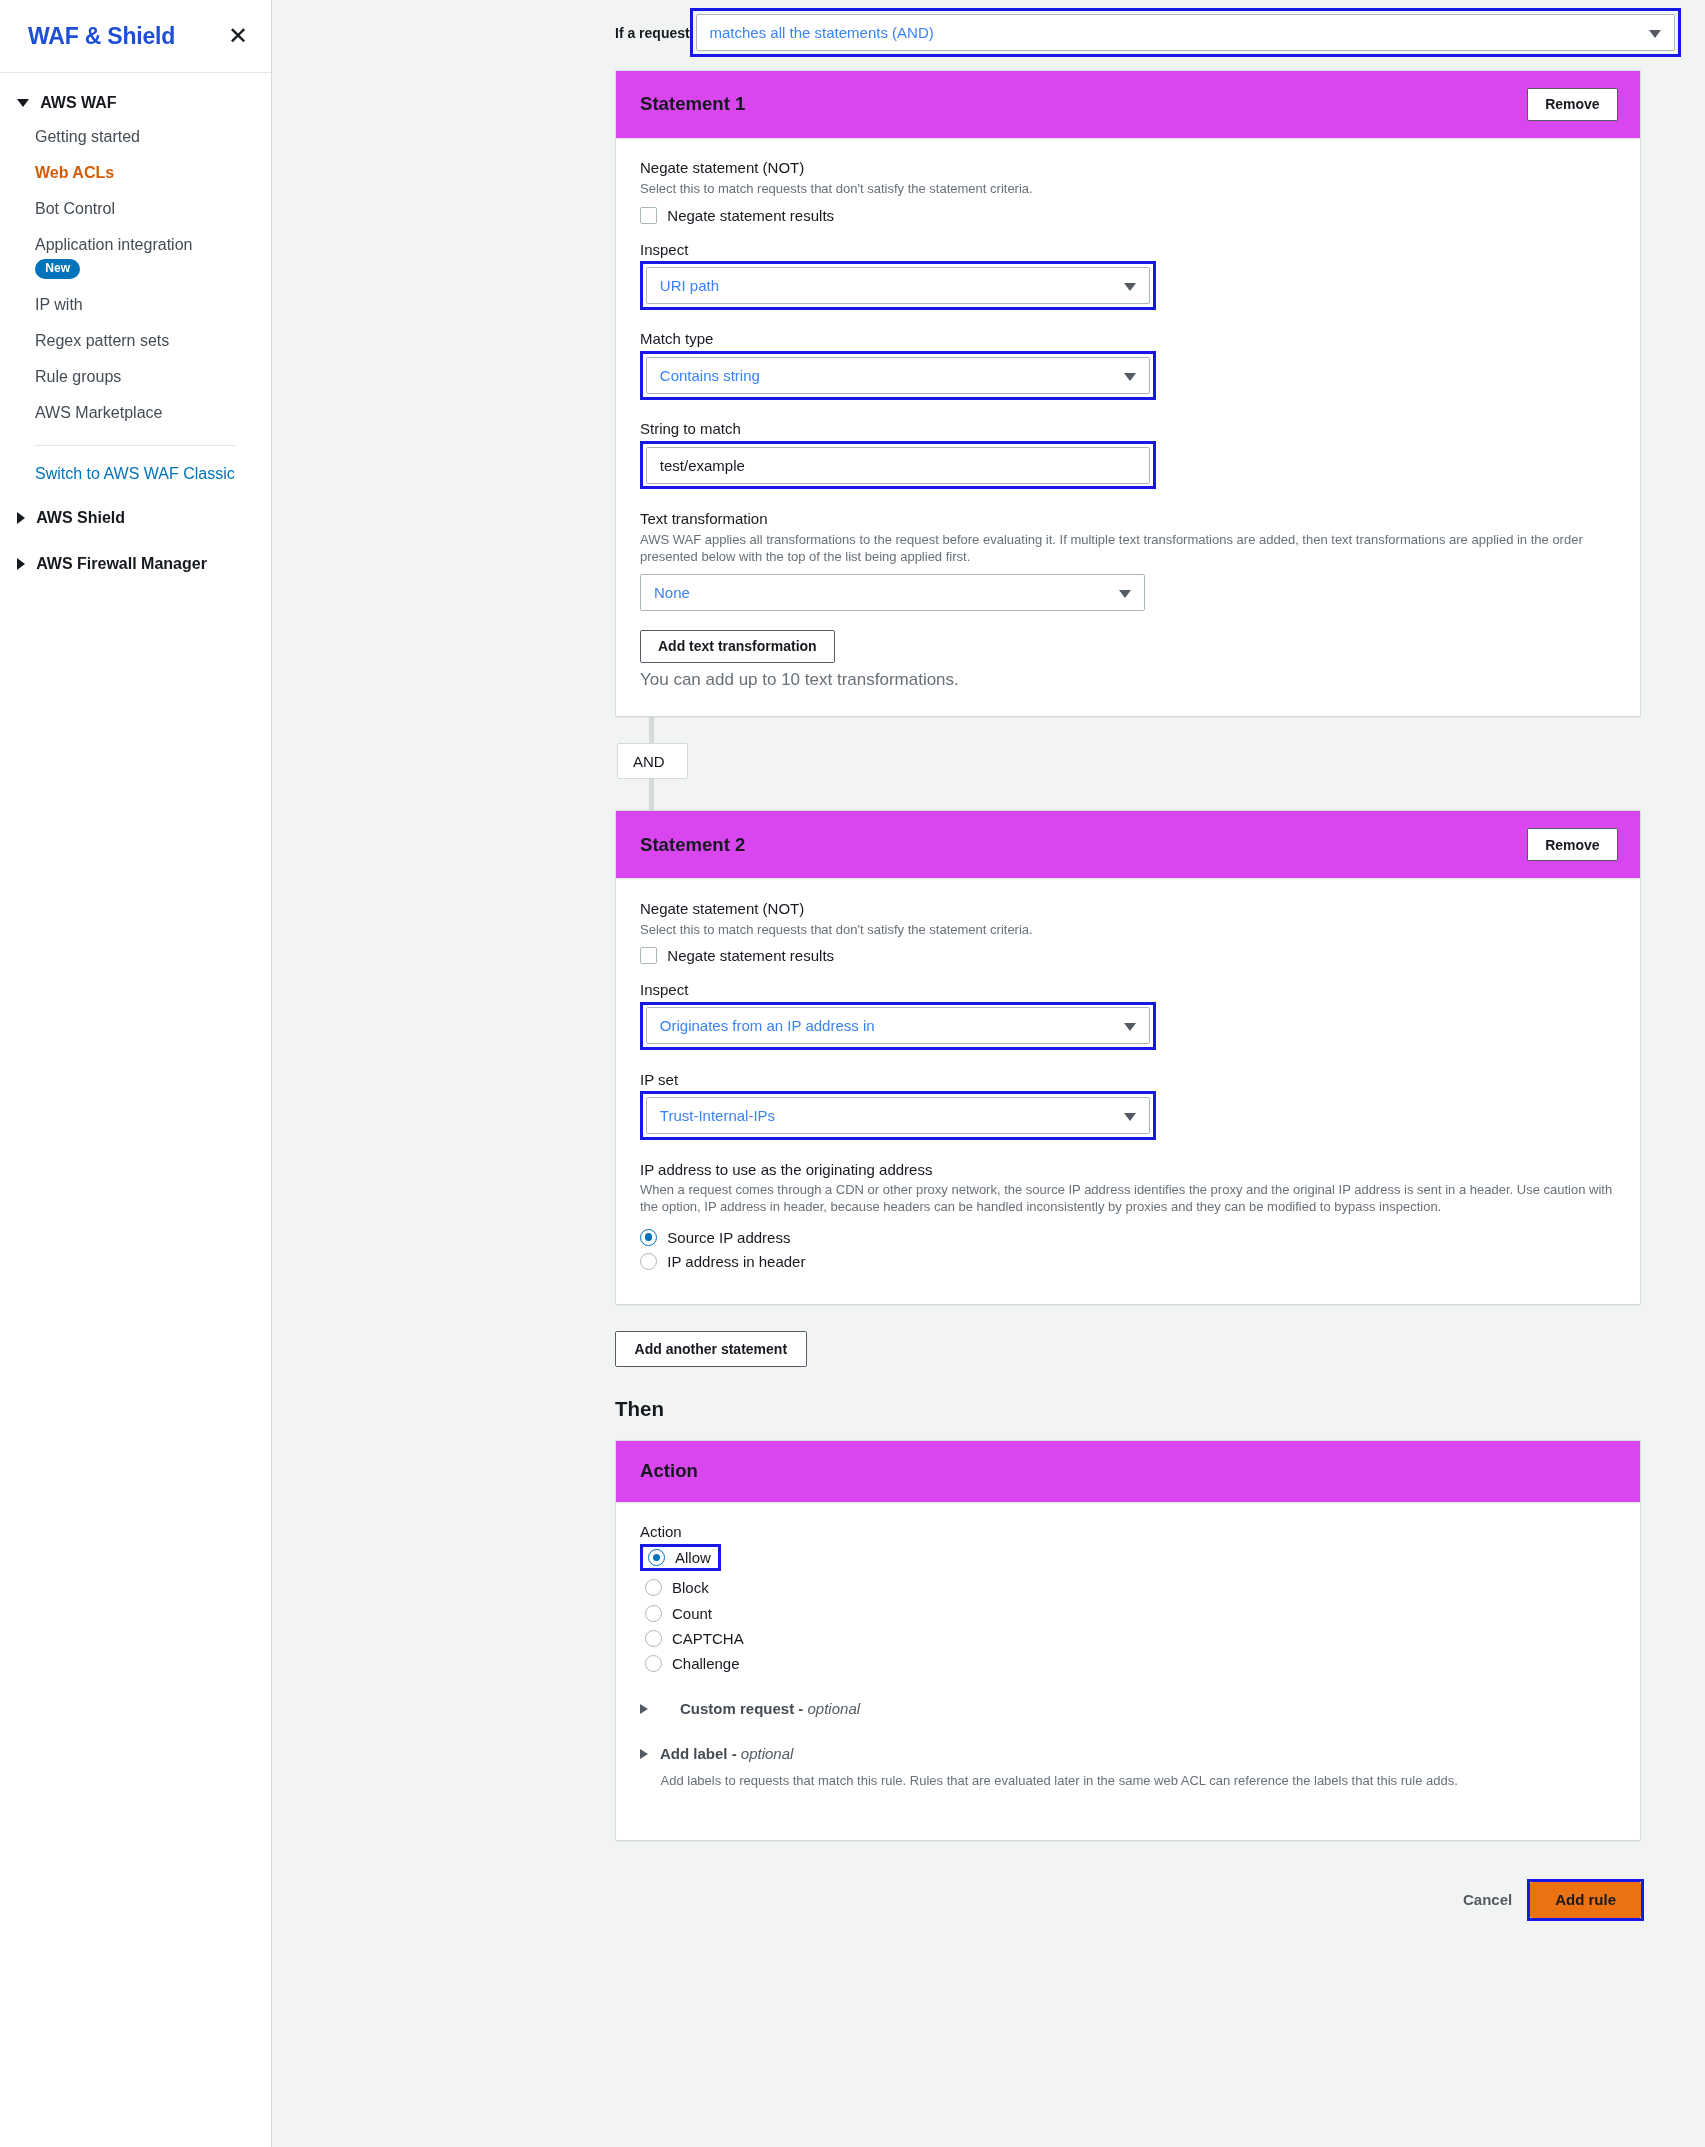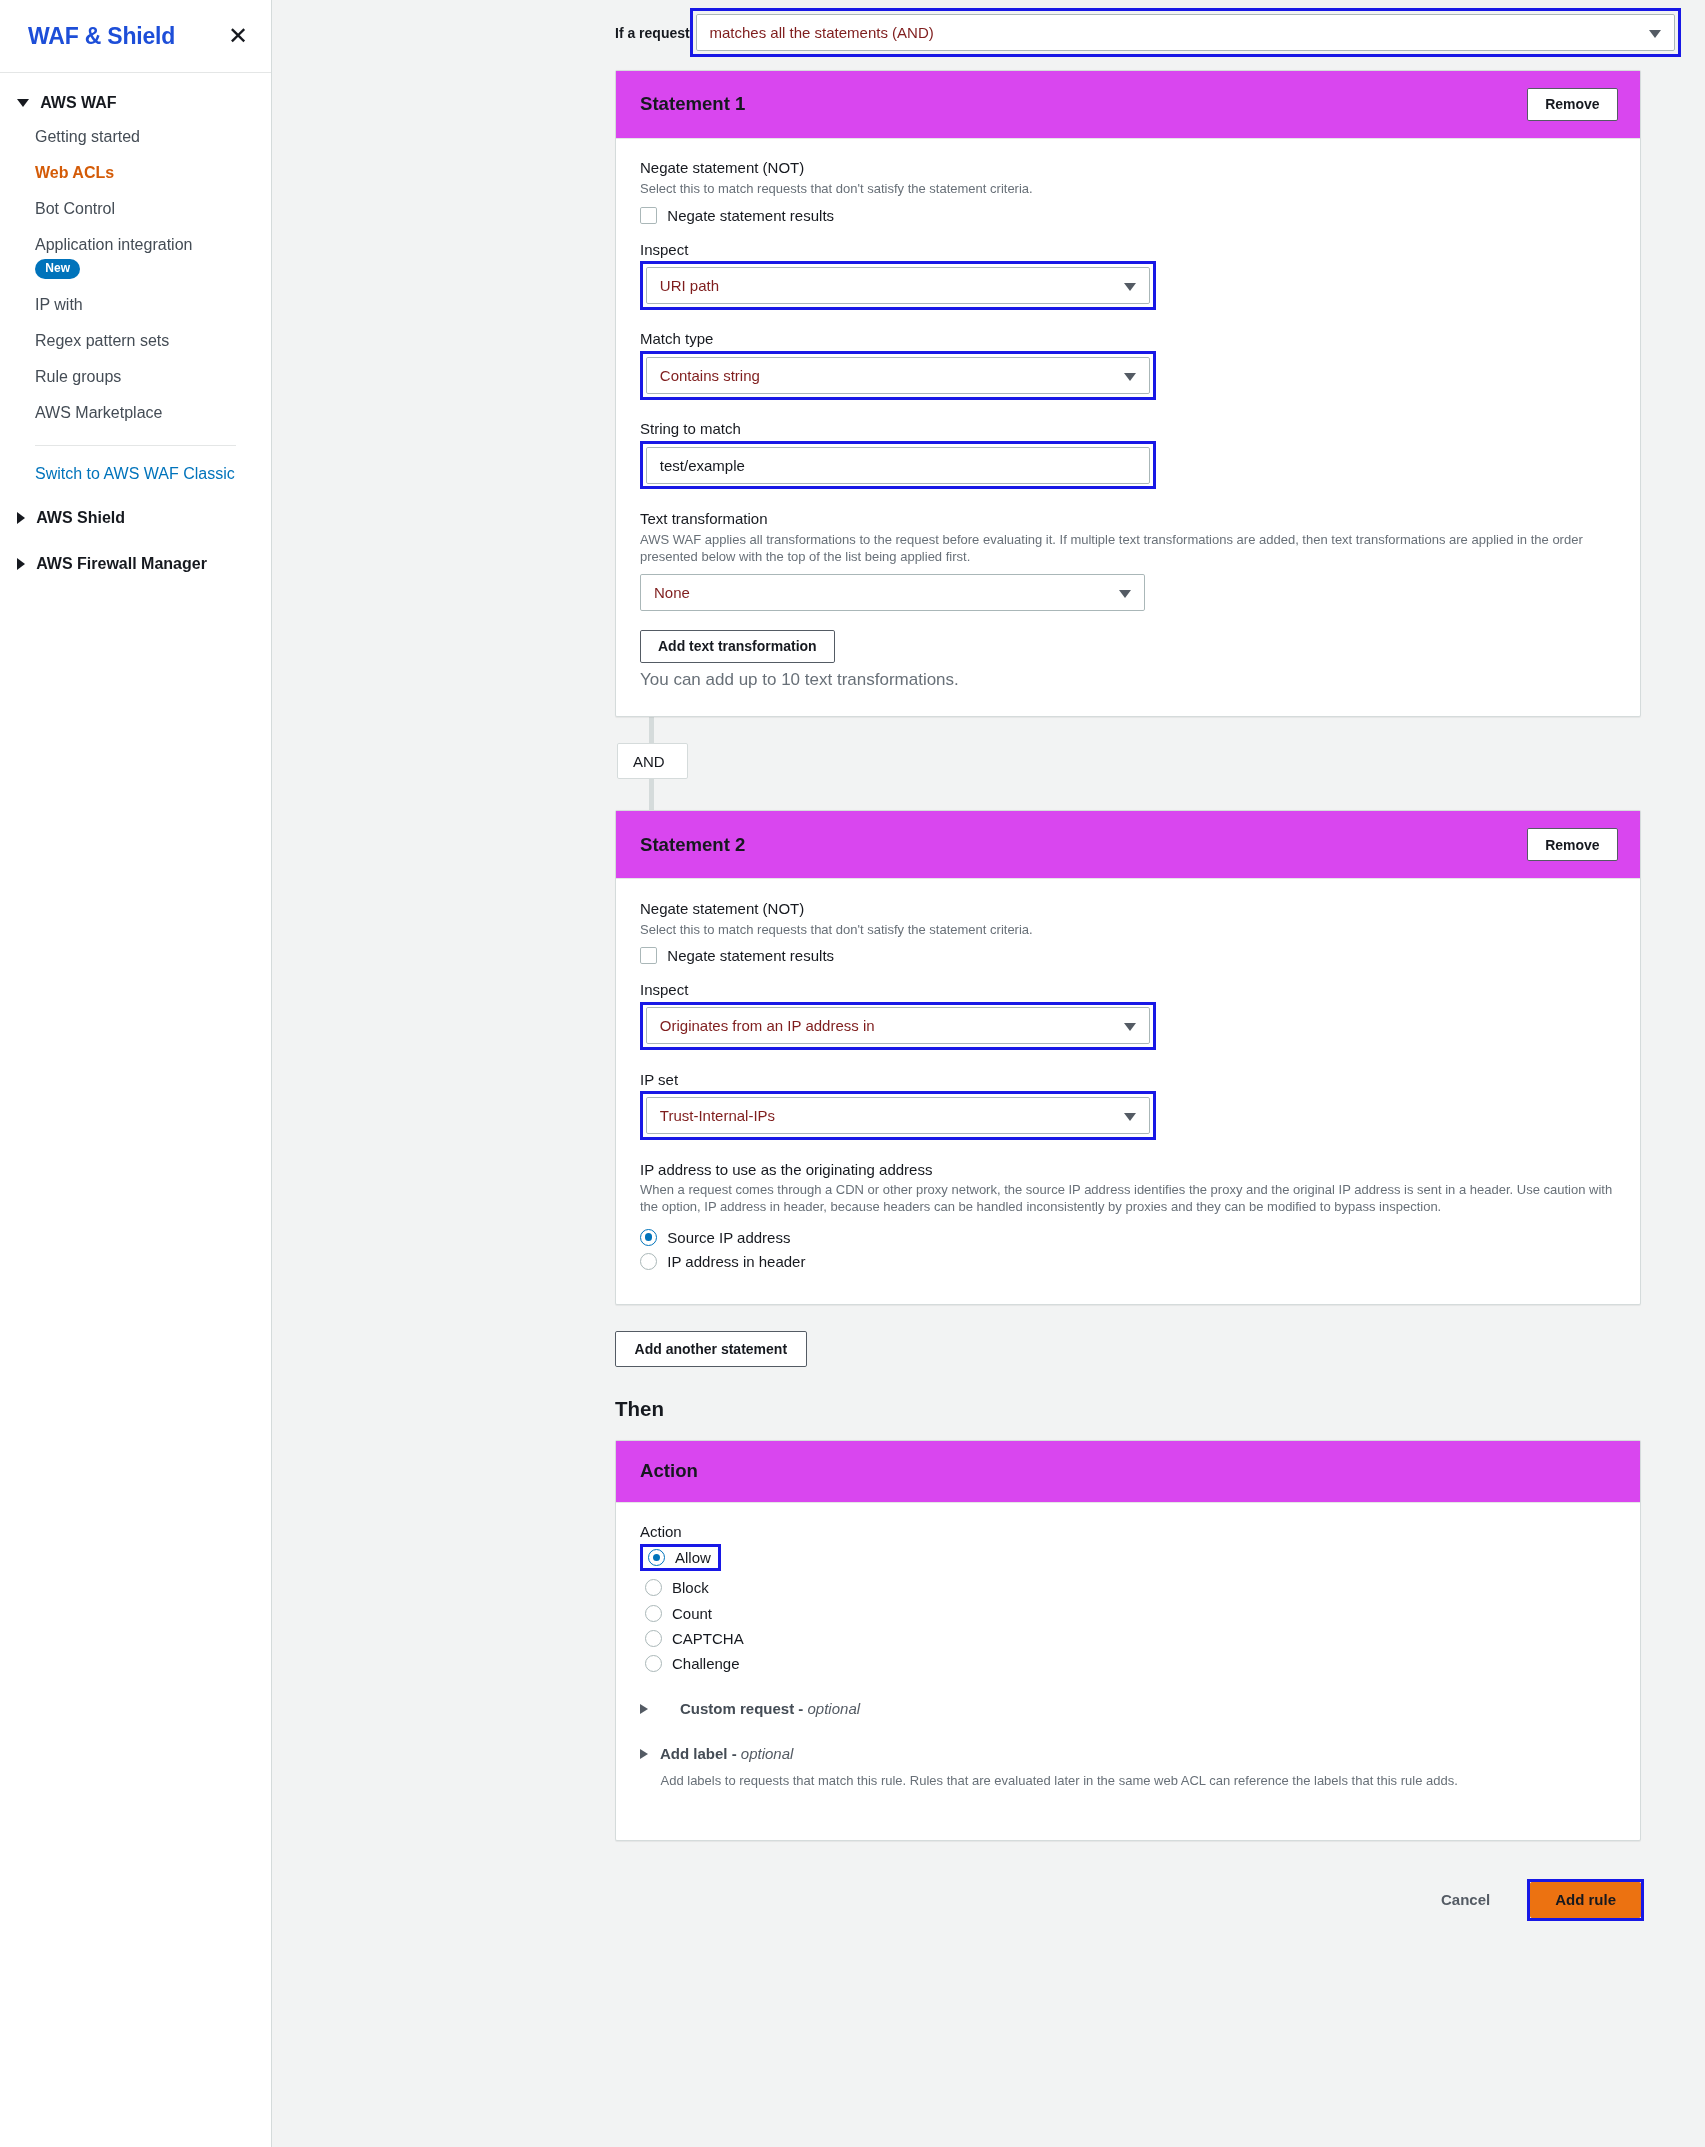--- a/index.html
+++ b/index.html
@@ -67,21 +67,21 @@
     padding: 8.4px 0 0 0;
     margin-left: 343px;
   }
   .if-label { font-size: 14px; font-weight: bold; color: #16191f; white-space: nowrap; }
   .hl { border: 3.7px solid #1818e6; padding: 2.8px; background: transparent; }
   .hl-tight { border: 3.7px solid #1818e6; padding: 0px; background: transparent; }
   .select {
     position: relative; background: #fff;
     border: 0.9px solid #aab7b8; border-radius: 1.9px;
     height: 37px; display: flex; align-items: center;
-    padding: 0 35px 0 13px; font-size: 15px; color: #7f1d1d;
+    padding: 0 35px 0 13px; font-size: 15px; color: #3b82f6;
     cursor: pointer;
   }
   .select .arrow {
     position: absolute; right: 13px; top: 50%; margin-top: -2.8px;
     width: 0; height: 0;
     border-left: 6.5px solid transparent; border-right: 6.5px solid transparent;
     border-top: 8.4px solid #545b64;
   }
   .ifrow .hl { flex: 1 1 auto; }
   .ifrow .select { width: 100%; }
@@ -163,21 +163,21 @@
   .then-head { margin-left: 343px; font-size: 20.5px; font-weight: bold; color: #16191f; margin-top: 30px; margin-bottom: 18.6px; }
 
   .expander { display: flex; align-items: center; gap: 12px; margin-top: 24px; cursor: pointer; }
   .expander .caret.right { border-top: 5.6px solid transparent; border-bottom: 5.6px solid transparent; border-left: 8.4px solid #545b64; }
   .expander .etext { font-size: 15px; font-weight: bold; color: #444c55; }
   .expander .etext em { font-weight: normal; font-style: italic; color: #545b64; }
   .expander-desc { font-size: 13px; color: #687078; margin: 11.2px 0 0 20.5px; }
 
   .footer {
     display: flex; align-items: center; justify-content: flex-end;
-    gap: 31px; padding: 22.4px 37px 0 0; margin-top: 15px;
+    gap: 9px; padding: 22.4px 37px 0 0; margin-top: 15px;
   }
   .cancel-btn { font-size: 15px; font-weight: bold; color: #545b64; cursor: pointer; background: none; border: none; font-family: inherit; }
   .primary-btn {
     background: #ec7211; border: 0.9px solid #ec7211; border-radius: 1.9px;
     color: #16191f; font-size: 15px; font-weight: bold;
     padding: 8.4px 24px; cursor: pointer; font-family: inherit;
   }
 </style>
 </head>
 <body>

